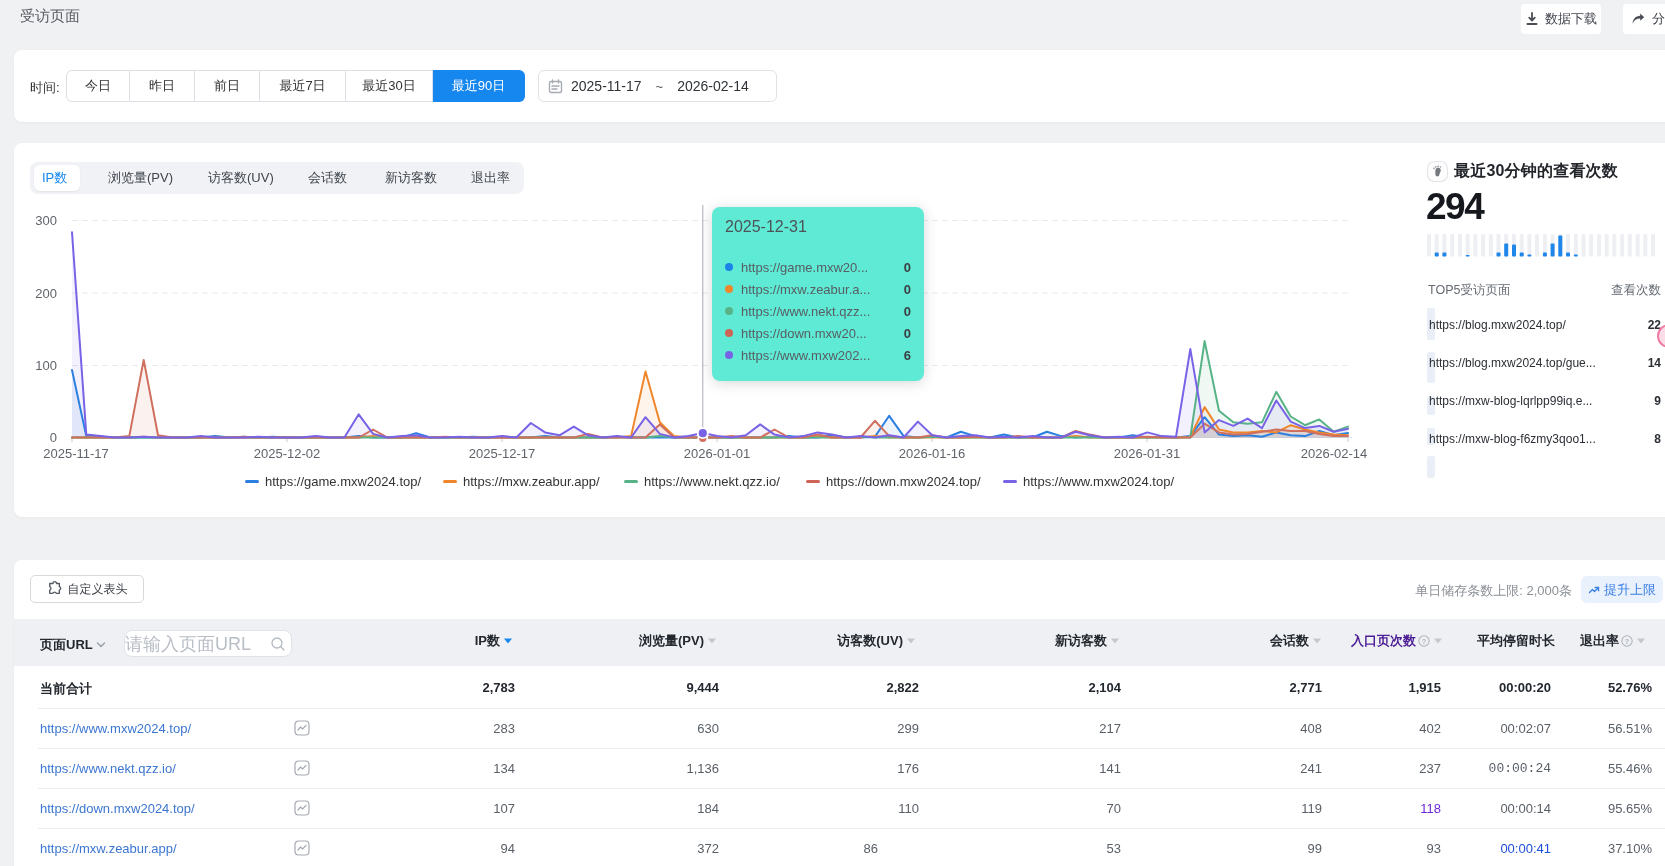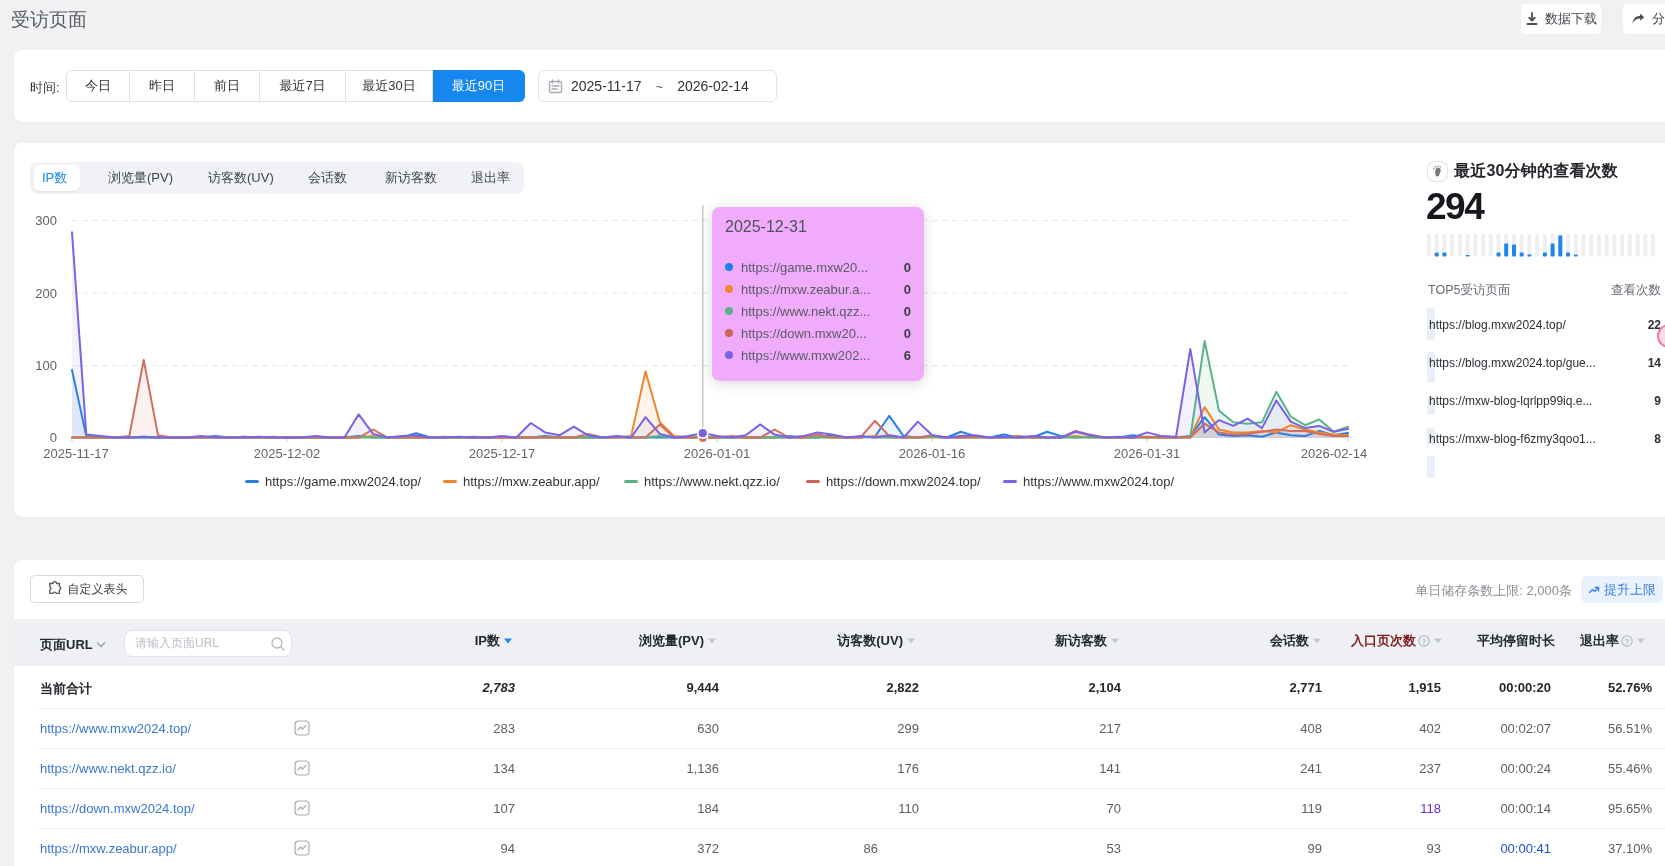--- a/index.html
+++ b/index.html
@@ -7,21 +7,21 @@
   font-family:"Liberation Sans", sans-serif; position:relative; }
 .abs { position:absolute; }
 .card { position:absolute; background:#fff; border-radius:8px; box-shadow:0 1px 3px rgba(31,35,41,0.04); }
 .btn-white { position:absolute; background:#fff; border-radius:4px; display:flex; align-items:center; justify-content:center; font-size:13px; color:#40444b; }
 .seg { position:absolute; top:70px; height:32px; border:1px solid #dcdfe3; border-left:none; background:#fff; display:flex; align-items:center; justify-content:center; font-size:13px; color:#333; }
 .num { font-variant-numeric: tabular-nums; }
 </style>
 </head>
 <body>
 
-<div class="abs" style="left:11px;top:7px;font-size:19px;color:#585c63;">受访页面</div>
+<div class="abs" style="left:20px;top:7px;font-size:15px;color:#585c63;">受访页面</div>
 
 <div class="btn-white" style="left:1521px;top:4px;width:80px;height:30px;">
   <svg width="14" height="14" viewBox="0 0 14 14" style="margin-right:6px;">
     <path d="M7 1 L7 8.2 M4.2 5.6 L7 8.6 L9.8 5.6" stroke="#4a4e55" stroke-width="1.8" fill="none" stroke-linecap="round" stroke-linejoin="round"></path>
     <path d="M2.4 12 L11.6 12" stroke="#4a4e55" stroke-width="1.8" stroke-linecap="round"></path>
   </svg>
   数据下载
 </div>
 <div class="btn-white" style="left:1623px;top:4px;width:80px;height:30px;justify-content:flex-start;padding-left:8px;">
   <svg width="15" height="14" viewBox="0 0 15 14" style="margin-right:6px;">
@@ -107,21 +107,21 @@
   <span class="abs" style="left:443px;top:6px;width:14px;height:3px;border-radius:2px;background:#f0862c;"></span>
   <span class="abs" style="left:463px;">https://mxw.zeabur.app/</span>
   <span class="abs" style="left:624px;top:6px;width:14px;height:3px;border-radius:2px;background:#57b387;"></span>
   <span class="abs" style="left:644px;">https://www.nekt.qzz.io/</span>
   <span class="abs" style="left:806px;top:6px;width:14px;height:3px;border-radius:2px;background:#cd6455;"></span>
   <span class="abs" style="left:826px;">https://down.mxw2024.top/</span>
   <span class="abs" style="left:1003px;top:6px;width:14px;height:3px;border-radius:2px;background:#7863e6;"></span>
   <span class="abs" style="left:1023px;">https://www.mxw2024.top/</span>
 </div>
 
-<div class="abs" style="left:712px;top:207px;width:212px;height:174px;background:#f0abfc;border-radius:8px;box-shadow:0 2px 14px rgba(0,0,0,.16);z-index:6;">
+<div class="abs" style="left:712px;top:207px;width:212px;height:174px;background:#5eead4;border-radius:8px;box-shadow:0 2px 14px rgba(0,0,0,.16);z-index:6;">
   <div class="abs" style="left:13px;top:11px;font-size:16px;color:#4e5257;">2025-12-31</div>
   <div class="abs" style="left:13px;top:49px;width:186px;font-size:13px;color:#585d63;">
     <div style="display:flex;align-items:center;height:22px;"><i style="width:8px;height:8px;border-radius:50%;background:#1b82e8;margin-right:8px;"></i>https://game.mxw20...<b style="margin-left:auto;color:#3c4045;">0</b></div>
     <div style="display:flex;align-items:center;height:22px;"><i style="width:8px;height:8px;border-radius:50%;background:#f0862c;margin-right:8px;"></i>https://mxw.zeabur.a...<b style="margin-left:auto;color:#3c4045;">0</b></div>
     <div style="display:flex;align-items:center;height:22px;"><i style="width:8px;height:8px;border-radius:50%;background:#57b387;margin-right:8px;"></i>https://www.nekt.qzz...<b style="margin-left:auto;color:#3c4045;">0</b></div>
     <div style="display:flex;align-items:center;height:22px;"><i style="width:8px;height:8px;border-radius:50%;background:#cd6455;margin-right:8px;"></i>https://down.mxw20...<b style="margin-left:auto;color:#3c4045;">0</b></div>
     <div style="display:flex;align-items:center;height:22px;"><i style="width:8px;height:8px;border-radius:50%;background:#7863e6;margin-right:8px;"></i>https://www.mxw202...<b style="margin-left:auto;color:#3c4045;">6</b></div>
   </div>
 </div>
 
@@ -232,21 +232,21 @@
 </div>
 
 <div class="abs" style="left:14px;top:619px;width:1680px;height:47px;background:#eef0f4;z-index:2;"></div>
 <div class="abs" style="left:0;top:0;width:1665px;height:866px;z-index:3;font-size:13px;color:#23272e;">
 
   <span class="abs hb" style="left:40px;top:636px;font-weight:bold;">页面URL</span>
   <svg class="abs" style="left:95px;top:639px;" width="12" height="12" viewBox="0 0 12 12">
       <path d="M2.5 4 L6 7.5 L9.5 4" stroke="#9aa0a8" stroke-width="1.4" fill="none" stroke-linecap="round"></path>
     </svg>
   <div class="abs" style="left:124px;top:630px;width:168px;height:27px;background:#fff;border:1px solid #dfe2e6;border-radius:8px;display:flex;align-items:center;">
-      <span style="font-size:12px;color:#b9bec6;margin-left:10px;">请输入页面URL</span>
+      <span style="font-size:18px;color:#b9bec6;">请输入页面URL</span>
       <svg width="16" height="16" viewBox="0 0 16 16" style="margin-left:auto;margin-right:5px;">
         <circle cx="7" cy="7" r="5" fill="none" stroke="#b4b9c1" stroke-width="1.3"></circle>
         <path d="M10.8 10.8 L14 14" stroke="#b4b9c1" stroke-width="1.3" stroke-linecap="round"></path>
       </svg>
     </div>
   <div class="abs" style="left:253px;top:632px;width:260px;height:18px;display:flex;align-items:center;justify-content:flex-end;font-weight:bold;color:#23272e;">
       <span>IP数</span>
       <svg width="10" height="8" viewBox="0 0 10 8" style="margin-left:3px;">
         <path d="M1 1.5 L5 6.5 L9 1.5 Z" fill="#1787f0"></path>
       </svg>
@@ -268,21 +268,21 @@
       <svg width="10" height="8" viewBox="0 0 10 8" style="margin-left:3px;">
         <path d="M1 1.5 L5 6.5 L9 1.5 Z" fill="#c3c8cf"></path>
       </svg>
     </div>
     <div class="abs" style="left:1062px;top:632px;width:260px;height:18px;display:flex;align-items:center;justify-content:flex-end;font-weight:bold;color:#23272e;">
       <span>会话数</span>
       <svg width="10" height="8" viewBox="0 0 10 8" style="margin-left:3px;">
         <path d="M1 1.5 L5 6.5 L9 1.5 Z" fill="#c3c8cf"></path>
       </svg>
     </div>
-    <div class="abs" style="left:1183px;top:632px;width:260px;height:18px;display:flex;align-items:center;justify-content:flex-end;font-weight:bold;color:#7f1d1d;">
+    <div class="abs" style="left:1183px;top:632px;width:260px;height:18px;display:flex;align-items:center;justify-content:flex-end;font-weight:bold;color:#4c1d95;">
       <span>入口页次数</span>
       <svg width="12" height="12" viewBox="0 0 13 13" style="margin-left:2px;">
         <circle cx="6.5" cy="6.5" r="5.6" fill="none" stroke="#aeb3bb" stroke-width="1.1"></circle>
         <text x="6.5" y="9.3" text-anchor="middle" font-size="8" fill="#aeb3bb">?</text>
       </svg>
       <svg width="10" height="8" viewBox="0 0 10 8" style="margin-left:3px;">
         <path d="M1 1.5 L5 6.5 L9 1.5 Z" fill="#c3c8cf"></path>
       </svg>
     </div>
     <div class="abs" style="left:1295px;top:632px;width:260px;height:18px;display:flex;align-items:center;justify-content:flex-end;font-weight:bold;color:#23272e;">
@@ -292,21 +292,21 @@
       <span>退出率</span>
       <svg width="12" height="12" viewBox="0 0 13 13" style="margin-left:2px;">
         <circle cx="6.5" cy="6.5" r="5.6" fill="none" stroke="#aeb3bb" stroke-width="1.1"></circle>
         <text x="6.5" y="9.3" text-anchor="middle" font-size="8" fill="#aeb3bb">?</text>
       </svg>
       <svg width="10" height="8" viewBox="0 0 10 8" style="margin-left:3px;">
         <path d="M1 1.5 L5 6.5 L9 1.5 Z" fill="#c3c8cf"></path>
       </svg>
     </div>
   <span class="abs" style="left:40px;top:680px;font-weight:bold;">当前合计</span>
-    <span class="abs num" style="left:355px;top:680px;width:160px;text-align:right;font-weight:bold;color:#23272e;font-style:italic;">2,783</span>
+    <span class="abs num" style="left:355px;top:680px;width:160px;text-align:right;font-weight:bold;color:#23272e;">2,783</span>
     <span class="abs num" style="left:559px;top:680px;width:160px;text-align:right;font-weight:bold;color:#23272e;">9,444</span>
     <span class="abs num" style="left:759px;top:680px;width:160px;text-align:right;font-weight:bold;color:#23272e;">2,822</span>
     <span class="abs num" style="left:961px;top:680px;width:160px;text-align:right;font-weight:bold;color:#23272e;">2,104</span>
     <span class="abs num" style="left:1162px;top:680px;width:160px;text-align:right;font-weight:bold;color:#23272e;">2,771</span>
     <span class="abs num" style="left:1281px;top:680px;width:160px;text-align:right;font-weight:bold;color:#23272e;">1,915</span>
     <span class="abs num" style="left:1391px;top:680px;width:160px;text-align:right;font-weight:bold;color:#23272e;">00:00:20</span>
     <span class="abs num" style="left:1492px;top:680px;width:160px;text-align:right;font-weight:bold;color:#23272e;">52.76%</span>
     <span class="abs" style="left:40px;top:721px;color:#3c76d2;">https://www.mxw2024.top/</span>
     <svg class="abs" width="16" height="16" viewBox="0 0 16 16" style="left:294px;top:720px;">
       <rect x="1" y="1" width="14" height="14" rx="3.5" fill="none" stroke="#a7abb3" stroke-width="1.2"></rect>
@@ -325,21 +325,21 @@
     <svg class="abs" width="16" height="16" viewBox="0 0 16 16" style="left:294px;top:760px;">
       <rect x="1" y="1" width="14" height="14" rx="3.5" fill="none" stroke="#a7abb3" stroke-width="1.2"></rect>
       <path d="M4 10 L6.5 7 L8.5 9 L12 5.5" stroke="#a7abb3" stroke-width="1.2" fill="none" stroke-linecap="round" stroke-linejoin="round"></path>
     </svg>
     <span class="abs num" style="left:355px;top:761px;width:160px;text-align:right;font-weight:normal;color:#595f66;">134</span>
     <span class="abs num" style="left:559px;top:761px;width:160px;text-align:right;font-weight:normal;color:#595f66;">1,136</span>
     <span class="abs num" style="left:759px;top:761px;width:160px;text-align:right;font-weight:normal;color:#595f66;">176</span>
     <span class="abs num" style="left:961px;top:761px;width:160px;text-align:right;font-weight:normal;color:#595f66;">141</span>
     <span class="abs num" style="left:1162px;top:761px;width:160px;text-align:right;font-weight:normal;color:#595f66;">241</span>
     <span class="abs num" style="left:1281px;top:761px;width:160px;text-align:right;font-weight:normal;color:#595f66;">237</span>
-    <span class="abs num" style="left:1391px;top:761px;width:160px;text-align:right;font-weight:normal;color:#595f66;">00:00:24</span>
+    <span class="abs num" style="left:1391px;top:761px;width:160px;text-align:right;font-weight:normal;color:#595f66;font-family:Liberation Mono, monospace;">00:00:24</span>
     <span class="abs num" style="left:1492px;top:761px;width:160px;text-align:right;font-weight:normal;color:#595f66;">55.46%</span>
     <div class="abs" style="left:38px;top:747.5px;width:1627px;height:1px;background:#ecedf0;"></div>
     <span class="abs" style="left:40px;top:801px;color:#3c76d2;">https://down.mxw2024.top/</span>
     <svg class="abs" width="16" height="16" viewBox="0 0 16 16" style="left:294px;top:800px;">
       <rect x="1" y="1" width="14" height="14" rx="3.5" fill="none" stroke="#a7abb3" stroke-width="1.2"></rect>
       <path d="M4 10 L6.5 7 L8.5 9 L12 5.5" stroke="#a7abb3" stroke-width="1.2" fill="none" stroke-linecap="round" stroke-linejoin="round"></path>
     </svg>
     <span class="abs num" style="left:355px;top:801px;width:160px;text-align:right;font-weight:normal;color:#595f66;">107</span>
     <span class="abs num" style="left:559px;top:801px;width:160px;text-align:right;font-weight:normal;color:#595f66;">184</span>
     <span class="abs num" style="left:759px;top:801px;width:160px;text-align:right;font-weight:normal;color:#595f66;">110</span>

